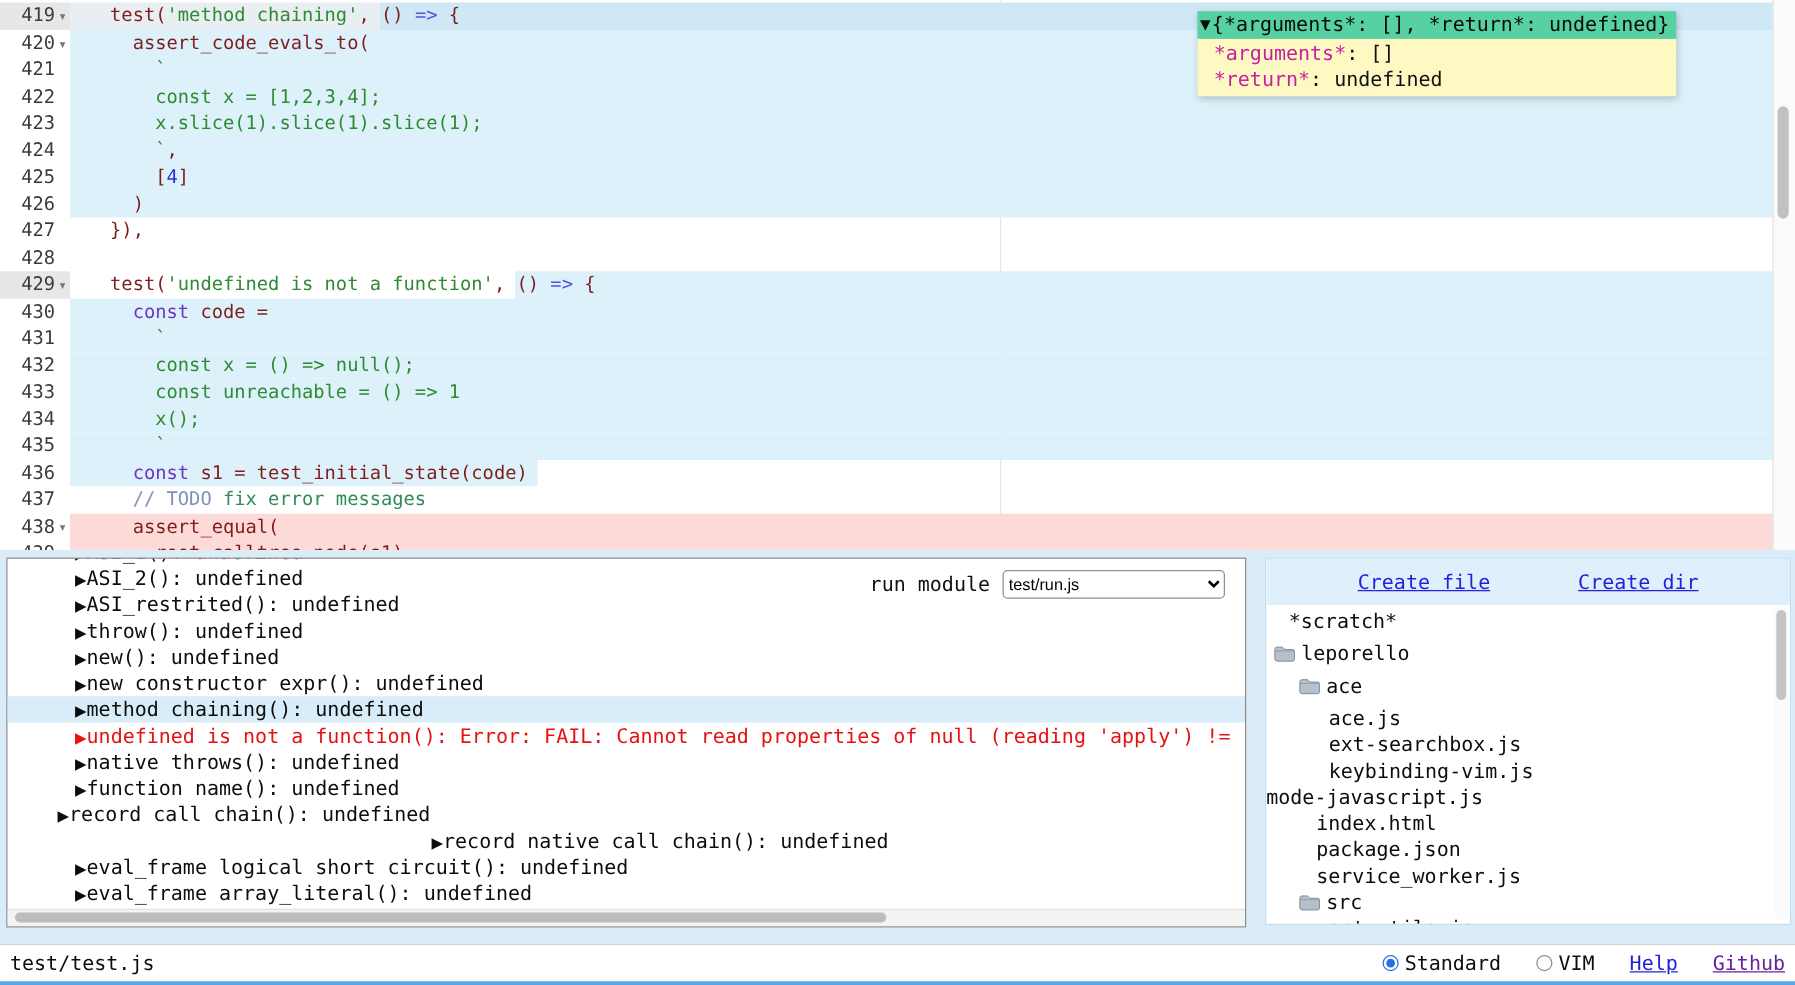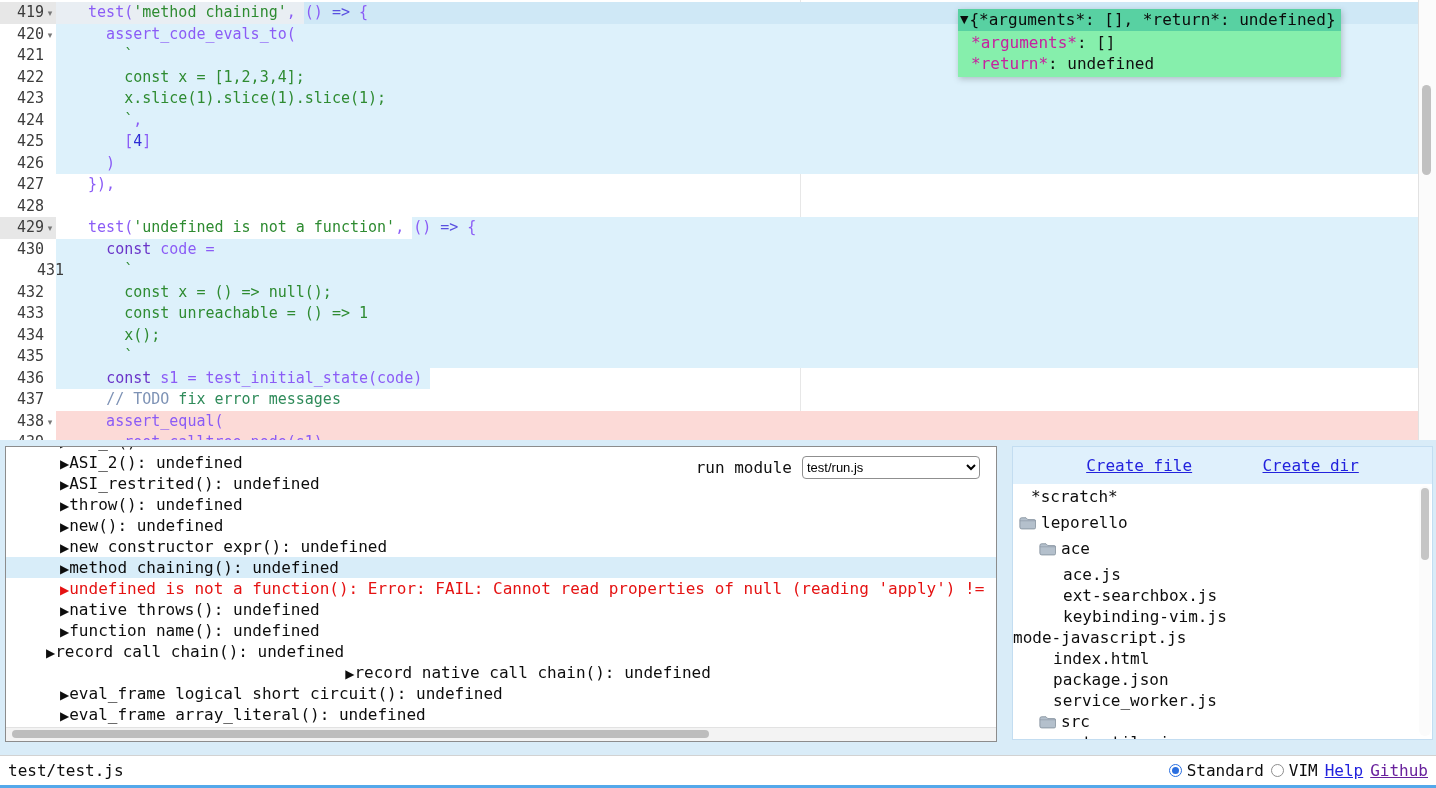--- a/index.html
+++ b/index.html
@@ -9,38 +9,38 @@
   
   #editor{position:absolute;left:0;top:0;width:1436px;height:440px;background:#fff;overflow:hidden}
   #print-margin{position:absolute;left:800px;top:0;width:1px;height:440px;background:#e7e7e7;z-index:1}
   #gutter{position:absolute;left:0;top:0;width:56px;height:440px;background:#fff;z-index:4}
   .gcell{position:absolute;left:0;width:56px;height:21.5px;font-size:15px;line-height:21.5px;color:#3c3c3c}
   .gcell.active{background:#e7e7e7}
   .gcell .num{display:inline-block;width:44px;text-align:right}
   .gcell .fold{display:inline-block;width:12px;text-align:center;font-family:"DejaVu Sans",sans-serif;font-size:9px;color:#777;vertical-align:1px}
   .hl{position:absolute;height:21.5px;z-index:2}
   .cline{position:absolute;left:70px;height:21.5px;line-height:21.5px;font-size:15px;white-space:pre;z-index:3;color:#111}
-  .tk-pl{color:#8b5cf6}
+  .tk-pl{color:#7f1d1d}
   .tk-st{color:#2e8b31}
   .tk-kw{color:#6a35c9}
   .tk-nu{color:#2d2dd5}
   .tk-ar{color:#5a50e0}
   .tk-cm{color:#7d92b5}
   .tk-cg{color:#2f8b5a}
 
   
   #ed-vscroll{position:absolute;right:0;top:0;width:17px;height:440px;background:#fbfbfb;border-left:1px solid #e2e2e2;z-index:5}
   #ed-vthumb{position:absolute;left:3px;top:85px;width:9px;height:90px;background:#c1c1c1;border-radius:5px}
 
   
   #tooltip{position:absolute;left:958px;top:8px;z-index:10;filter:drop-shadow(1px 2px 3px rgba(0,0,0,.22))}
   #tooltip .green{display:inline-flex;align-items:center;background:#58d1a2;height:22px;padding:0 5px 0 2px;
                   font-size:16px;color:#0b0b0b;white-space:pre}
   #tooltip .green .arr{font-family:"DejaVu Sans",sans-serif;font-size:11px;margin-right:1px}
-  #tooltip .white{background:#86efac;min-width:228px;padding:1px 10px 3px 13px}
+  #tooltip .white{background:#fef9c3;min-width:228px;padding:1px 10px 3px 13px}
   #tooltip .trow{font-size:16px;line-height:21px;white-space:pre;color:#111}
   #tooltip .trow .k{color:#c7219f}
 
   
   #bottom{position:absolute;left:0;top:440px;width:1436px;height:315px;background:#d9ecf8}
 
   
   #console{position:absolute;left:5px;top:6px;width:990px;height:294px;background:#fff;border:1px solid #8c8c8c;overflow:hidden}
   #crows{position:absolute;left:0;top:0;right:0;bottom:13px;overflow:hidden}
   .crow{position:absolute;left:0;right:0;height:21px;line-height:21px;font-size:16px;white-space:pre;color:#0d0d0d;padding-left:54px;box-sizing:border-box}
@@ -59,21 +59,21 @@
   #files-header a{font-size:16px;color:#2222dd;text-decoration:underline;cursor:pointer}
   #files-body{position:absolute;left:0;top:37px;right:0;bottom:0;overflow:hidden}
   .frow{position:absolute;left:0;right:14px;height:21px;line-height:21px;font-size:16px;color:#0d0d0d;white-space:pre;display:flex;align-items:center}
   .frow .ficon{display:inline-flex;width:18px;margin-right:4px;flex:none}
   #f-vscroll{position:absolute;right:1px;top:39px;width:12px;bottom:3px;background:#fbfbfb;border-radius:6px}
   #f-vthumb{position:absolute;left:2px;top:2px;width:8px;height:72px;background:#c5c5c5;border-radius:4px}
 
   
   #statusbar{position:absolute;left:0;top:755px;width:1436px;height:30px;background:#fff;border-top:1px solid #d2d2d2;
              display:flex;align-items:center;justify-content:space-between;padding:0 8px;box-sizing:border-box;font-size:16px;color:#0d0d0d}
-  #status-right{display:flex;align-items:flex-start;gap:7px}
+  #status-right{display:flex;align-items:flex-start;gap:28px}
   .radio-item{display:flex;align-items:center;gap:5px;cursor:pointer}
   .radio{width:13px;height:13px;border-radius:50%;border:1.5px solid #8e8e8e;background:#fff;display:inline-flex;align-items:center;justify-content:center;box-sizing:border-box}
   .radio.sel{border-color:#2a6fe0}
   .radio.sel .dot{width:7px;height:7px;border-radius:50%;background:#2a6fe0}
   #statusbar a{color:#2222dd;text-decoration:underline}
   #statusbar a.visited{color:#68219c}
   #bottom-strip{position:absolute;left:0;top:785px;width:1436px;height:3px;background:#54a8ea}
 </style>
 </head>
 <body>
@@ -128,21 +128,21 @@
       <div class="gcell" style="top: 45px;"><span class="num">421</span></div>
       <div class="gcell" style="top: 66.5px;"><span class="num">422</span></div>
       <div class="gcell" style="top: 88px;"><span class="num">423</span></div>
       <div class="gcell" style="top: 109.5px;"><span class="num">424</span></div>
       <div class="gcell" style="top: 131px;"><span class="num">425</span></div>
       <div class="gcell" style="top: 152.5px;"><span class="num">426</span></div>
       <div class="gcell" style="top: 174px;"><span class="num">427</span></div>
       <div class="gcell" style="top: 195.5px;"><span class="num">428</span></div>
       <div class="gcell active" style="top: 217px;"><span class="num">429</span><span class="fold">▾</span></div>
       <div class="gcell" style="top: 238.5px;"><span class="num">430</span></div>
-      <div class="gcell" style="top: 260px; padding-left: 20px;"><span class="num">431</span></div>
+      <div class="gcell" style="top: 260px;"><span class="num">431</span></div>
       <div class="gcell" style="top: 281.5px;"><span class="num">432</span></div>
       <div class="gcell" style="top: 303px;"><span class="num">433</span></div>
       <div class="gcell" style="top: 324.5px;"><span class="num">434</span></div>
       <div class="gcell" style="top: 346px;"><span class="num">435</span></div>
       <div class="gcell" style="top: 367.5px;"><span class="num">436</span></div>
       <div class="gcell" style="top: 389px;"><span class="num">437</span></div>
       <div class="gcell" style="top: 410.5px;"><span class="num">438</span><span class="fold">▾</span></div>
       <div class="gcell" style="top: 432px;"><span class="num">439</span></div>
     </div>
   <div id="ed-vscroll">

